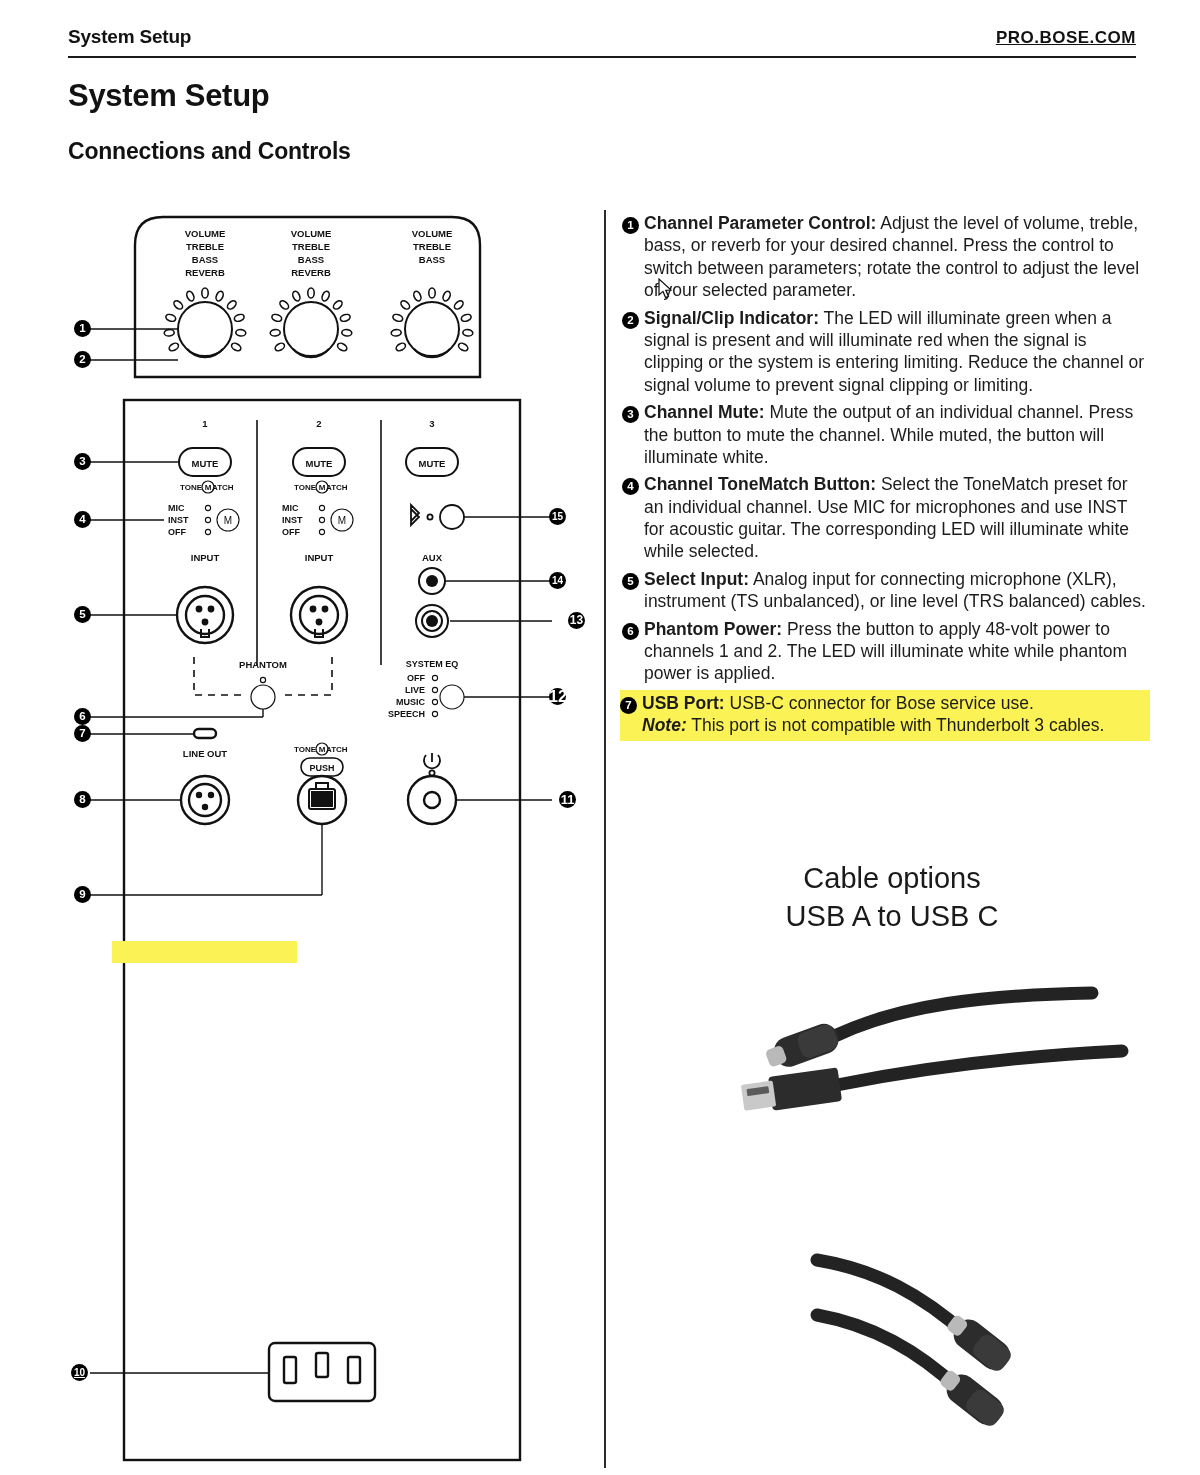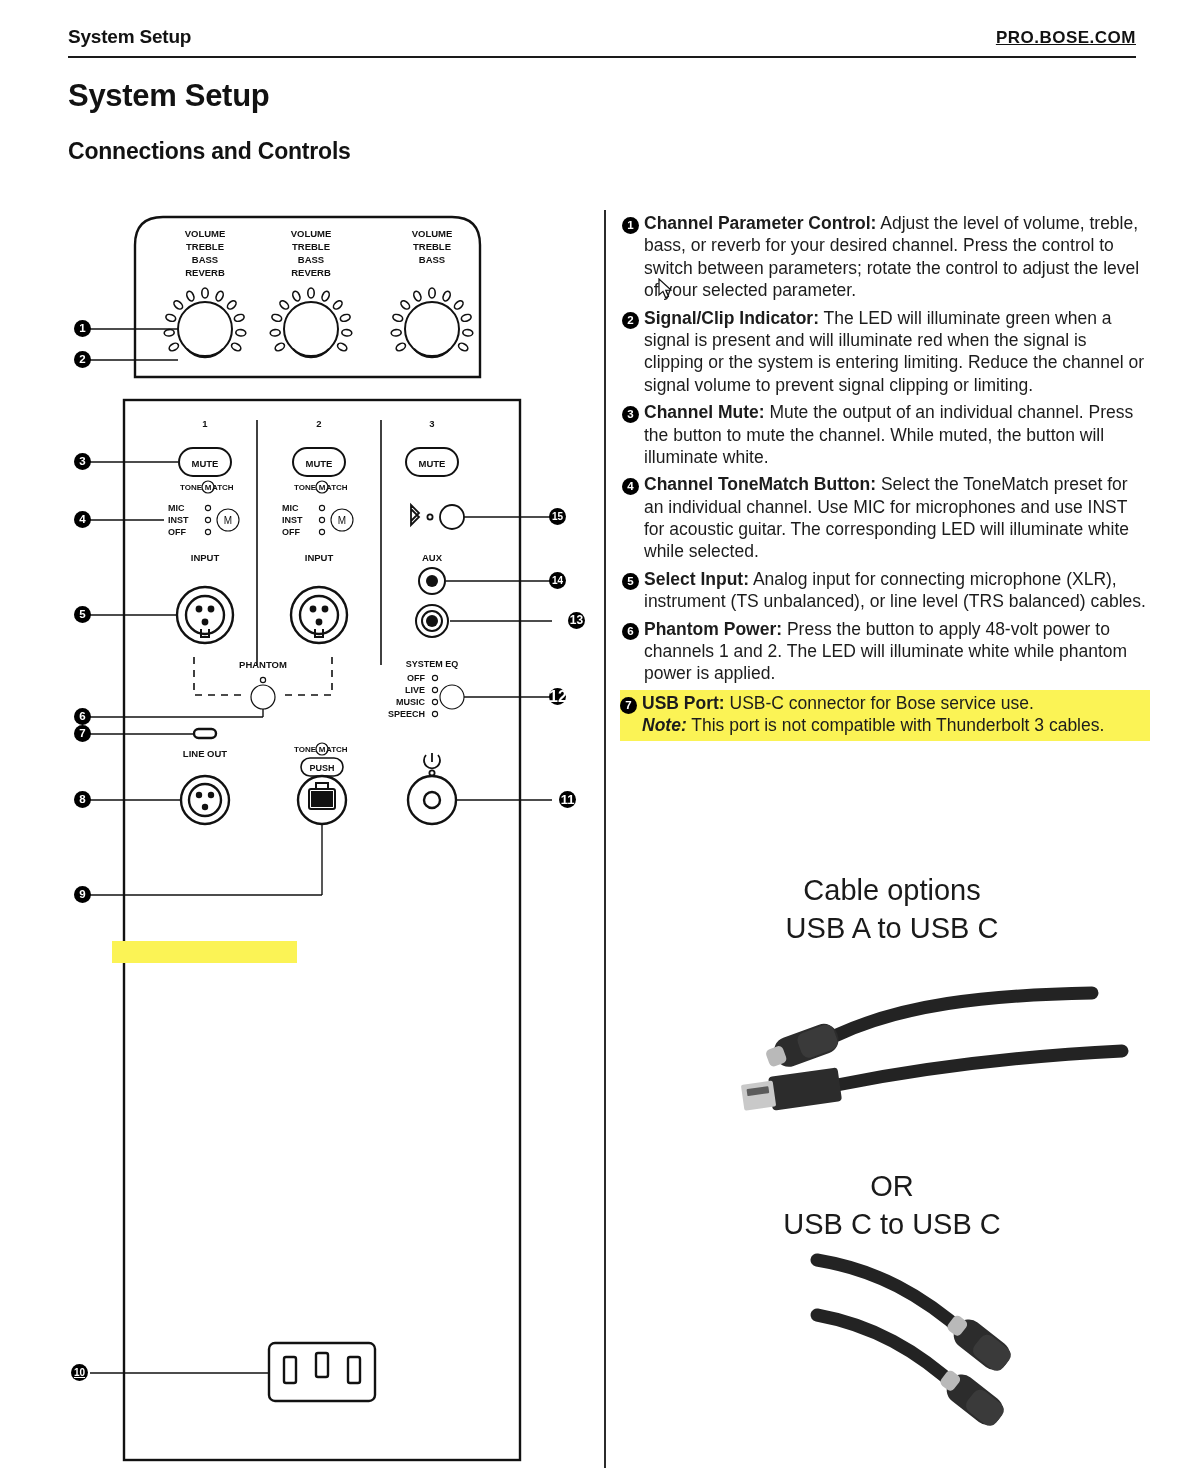--- a/index.html
+++ b/index.html
@@ -113,21 +113,20 @@
   }
   .note-i { }
   .note-b { font-style: italic; font-weight: bold; }
   
   .cable-block {
     position: absolute;
     left: 622px;
     top: 860px;
     width: 540px;
     text-align: center;
-    margin-top: 12px;
   }
   .cable-title {
     font-size: 29px;
     line-height: 1.3;
     color: #1a1a1a;
   }
   .cable-or {
     font-size: 29px;
     line-height: 1.3;
     color: #1a1a1a;
@@ -544,24 +543,20 @@
 
       <path d="M215,120 C290,105 380,92 500,86" stroke="#232323" stroke-width="13" fill="none" stroke-linecap="round"></path>
       <g transform="rotate(-8 205 122)">
         <rect x="148" y="104" width="70" height="34" rx="4" fill="#2c2c2c"></rect>
         <rect x="120" y="108" width="32" height="26" rx="2" fill="#c9c9c9"></rect>
         <rect x="125" y="113" width="22" height="7" rx="1" fill="#5b5b5b"></rect>
       </g>
     </svg>
   </div>
 
-  <div class="cable-block" style="top:1150px;">
-    <div class="cable-or">OR</div>
-    <div class="cable-title">USB C to USB C</div>
-  </div>
 
   <div class="cable-img-2">
     <svg width="540" height="200" viewBox="0 0 540 200" xmlns="http://www.w3.org/2000/svg">
       <path d="M195,20 C255,30 300,55 345,95" stroke="#232323" stroke-width="13" fill="none" stroke-linecap="round"></path>
       <g transform="rotate(38 352 100)">
         <rect x="330" y="84" width="62" height="30" rx="14" fill="#2c2c2c"></rect>
         <rect x="356" y="86" width="36" height="26" rx="8" fill="#3a3a3a"></rect>
         <rect x="322" y="90" width="16" height="18" rx="5" fill="#b9b9b9"></rect>
       </g>
       <path d="M195,75 C250,85 295,110 338,150" stroke="#232323" stroke-width="13" fill="none" stroke-linecap="round"></path>

